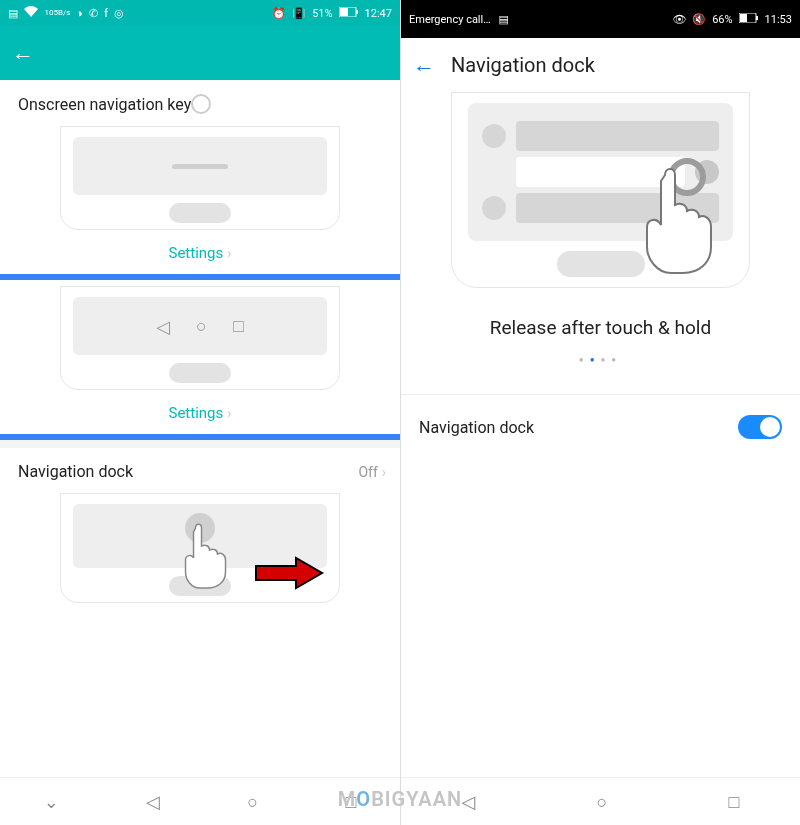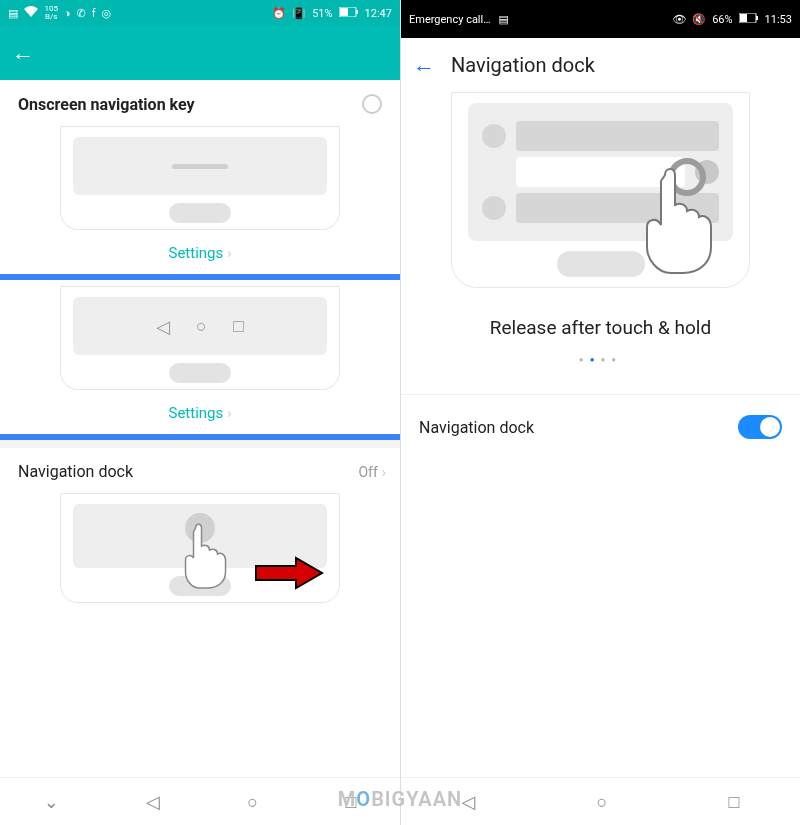--- a/index.html
+++ b/index.html
@@ -69,25 +69,23 @@
     color: #222;
   }
   .back-arrow-white { color: #fff; font-size: 22px; }
   .back-arrow-blue { color: #1a73e8; font-size: 22px; }
 
   .content { flex: 1; overflow: hidden; }
 
   .option-row {
     display: flex;
     align-items: center;
-    justify-content: space-between;
     padding: 14px 18px 6px 18px;
     font-size: 16px;
     color: #222;
-    font-weight: bold;
   }
   .radio-empty {
     width: 20px; height: 20px; border: 2px solid #ccc; border-radius: 50%;
   }
   .radio-checked {
     width: 20px; height: 20px; border: 4px solid #01bcb4; border-radius: 50%;
     background: #fff;
   }
 
   .illus-box {
@@ -199,21 +197,21 @@
     transform: translateX(-50%);
     font-size: 20px;
     font-weight: 600;
     color: #c4c4c4;
     letter-spacing: 1px;
     z-index: 5;
     pointer-events: none;
   }
   .watermark .blue { color:#6fb3e0; }
 
-  .kbps { font-size:8px; line-height:1; display:flex; flex-direction:column; align-items:center; }
+  .kbps { font-size:8px; line-height:1; display:flex; flex-direction:row; align-items:center; }
   .finger-svg { position:absolute; right: -4px; bottom: -14px; }
 
   .illus-touch {
     position: relative;
     background: #eee;
     border-radius: 6px;
     height: 64px;
   }
   .illus-touch .ripple {
     position:absolute; left: 50%; top: 38%; transform: translate(-50%,-50%);

